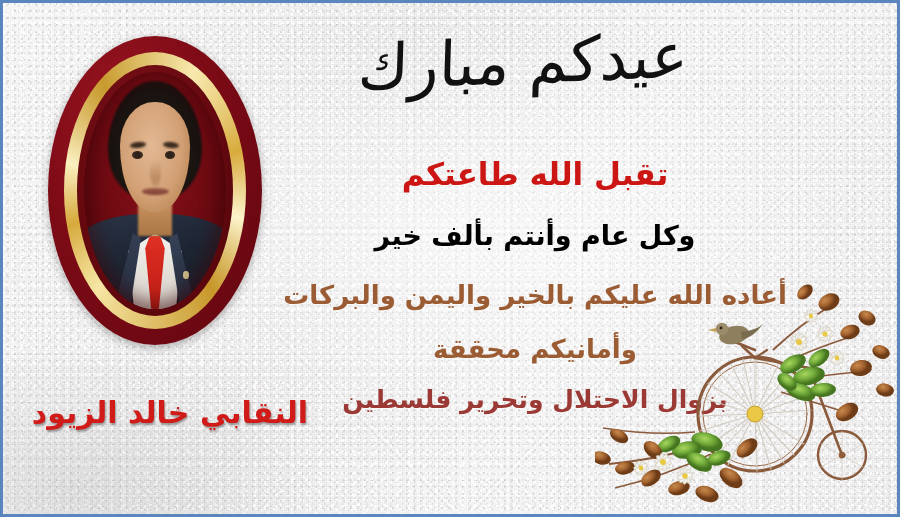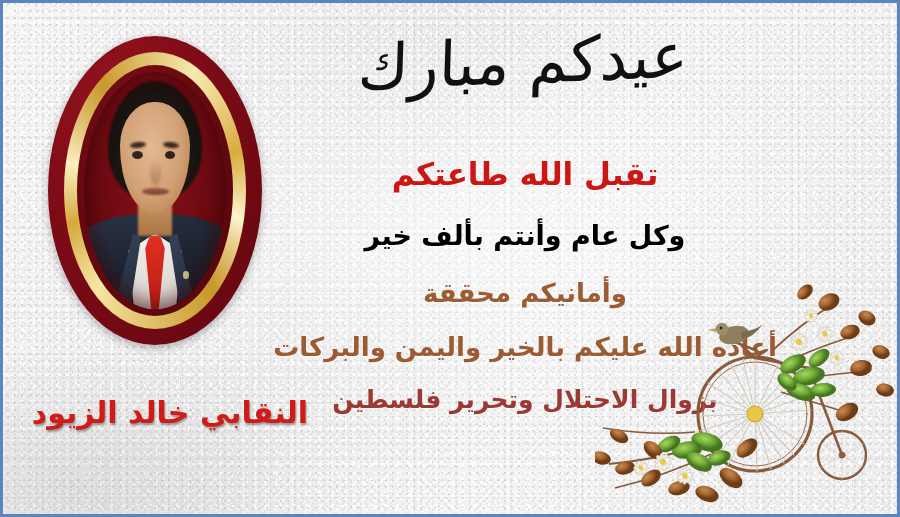--- a/index.html
+++ b/index.html
@@ -252,21 +252,21 @@
     font-family: "DejaVu Sans", "Liberation Sans", sans-serif;
     font-weight: 400;
     letter-spacing: -2px;
     transform: rotate(-2.2deg) skewX(-4deg);
     text-shadow: 0 1px 0 rgba(255,255,255,0.55);
     white-space: nowrap;
   }
 
   .lines {
     position: absolute;
-    left: 262px;
+    left: 272px;
     top: 140px;
     width: 520px;
     direction: rtl;
     text-align: center;
   }
   .ln {
     white-space: nowrap;
     font-weight: 700;
     text-shadow: 0 1px 1px rgba(255,255,255,0.75), 0 0 1px rgba(0,0,0,0.10);
   }
@@ -353,22 +353,22 @@
       <div class="ph-mouth"></div>
       <div class="ph-soft"></div>
     </div>
   </div>
 
   <div class="calligraphy">عيدكم مبارك</div>
 
   <div class="lines">
     <div class="ln ln-1">تقبل الله طاعتكم</div>
     <div class="ln ln-2">وكل عام وأنتم بألف خير</div>
+    <div class="ln ln-3">أعاده الله عليكم بالخير واليمن والبركات</div>
     <div class="ln ln-4">وأمانيكم محققة</div>
-    <div class="ln ln-3">أعاده الله عليكم بالخير واليمن والبركات</div>
     <div class="ln ln-5">بزوال الاحتلال وتحرير فلسطين</div>
   </div>
 
   <div class="signature">النقابي خالد الزيود</div>
 
   <div class="decor">
     <svg viewBox="0 0 300 240" xmlns="http://www.w3.org/2000/svg">
       <defs>
         <radialGradient id="leafGrad" cx="40%" cy="35%">
           <stop offset="0%" stop-color="#a8d65e"></stop>

